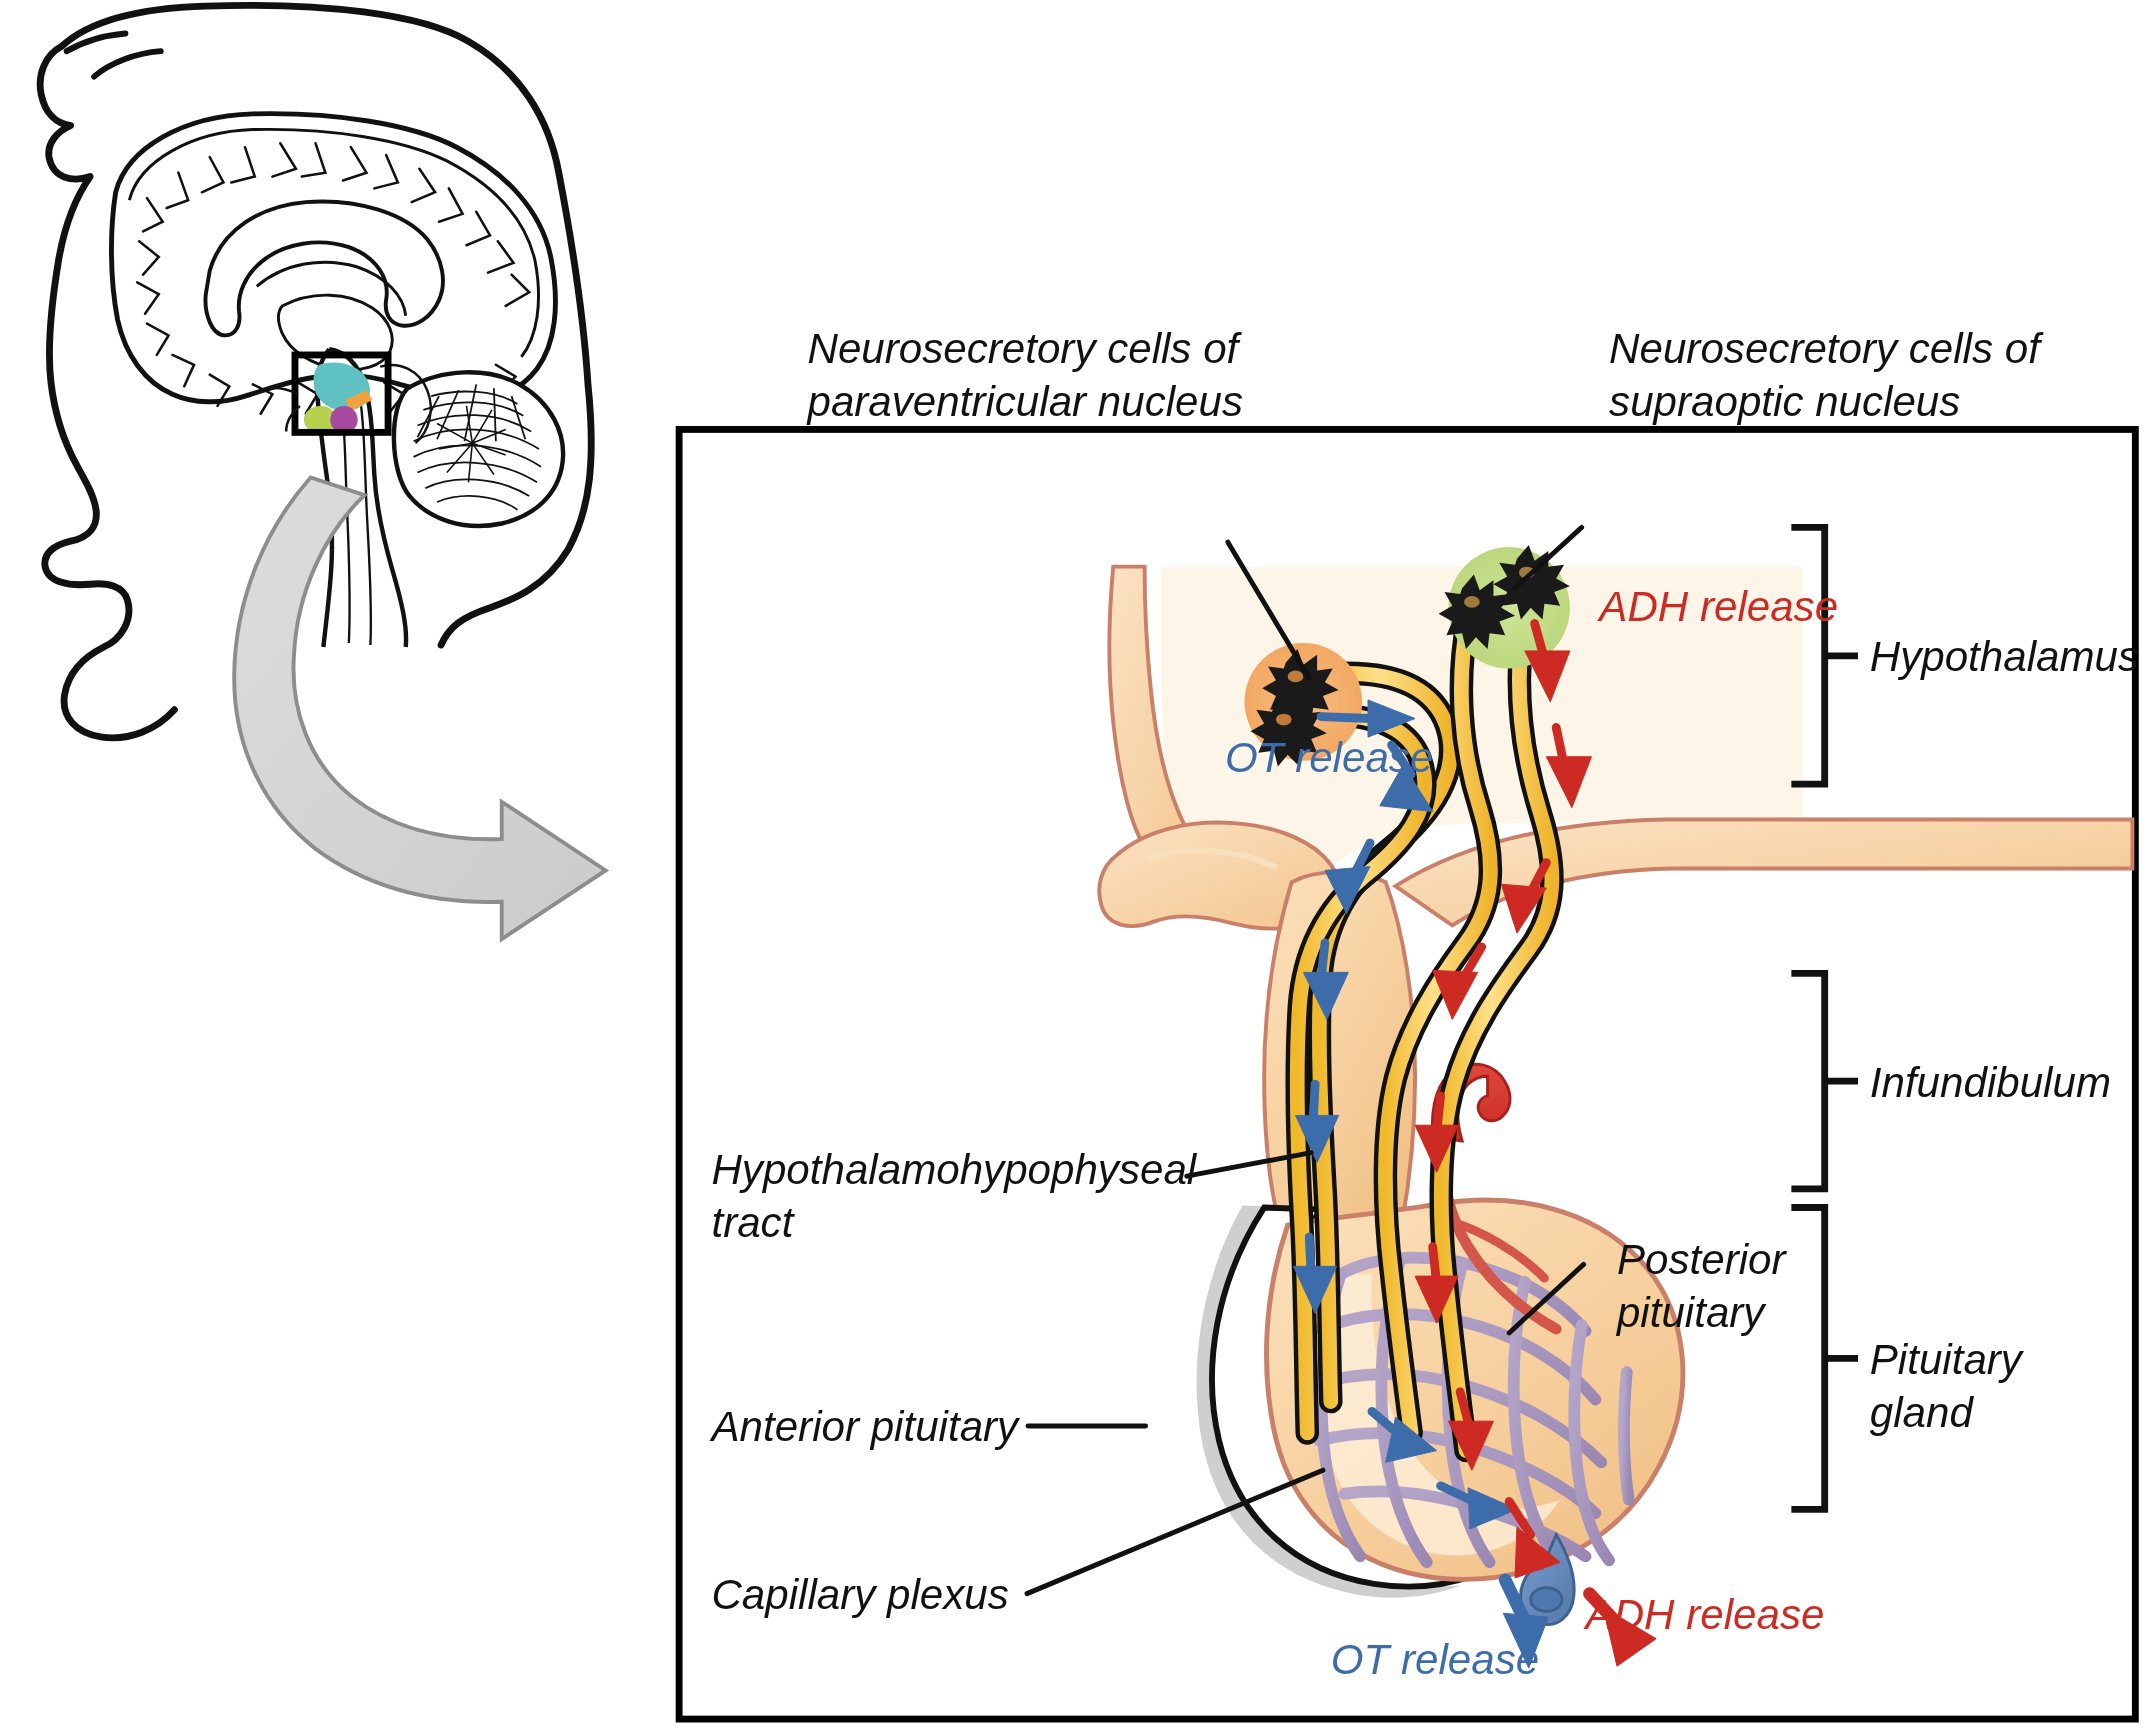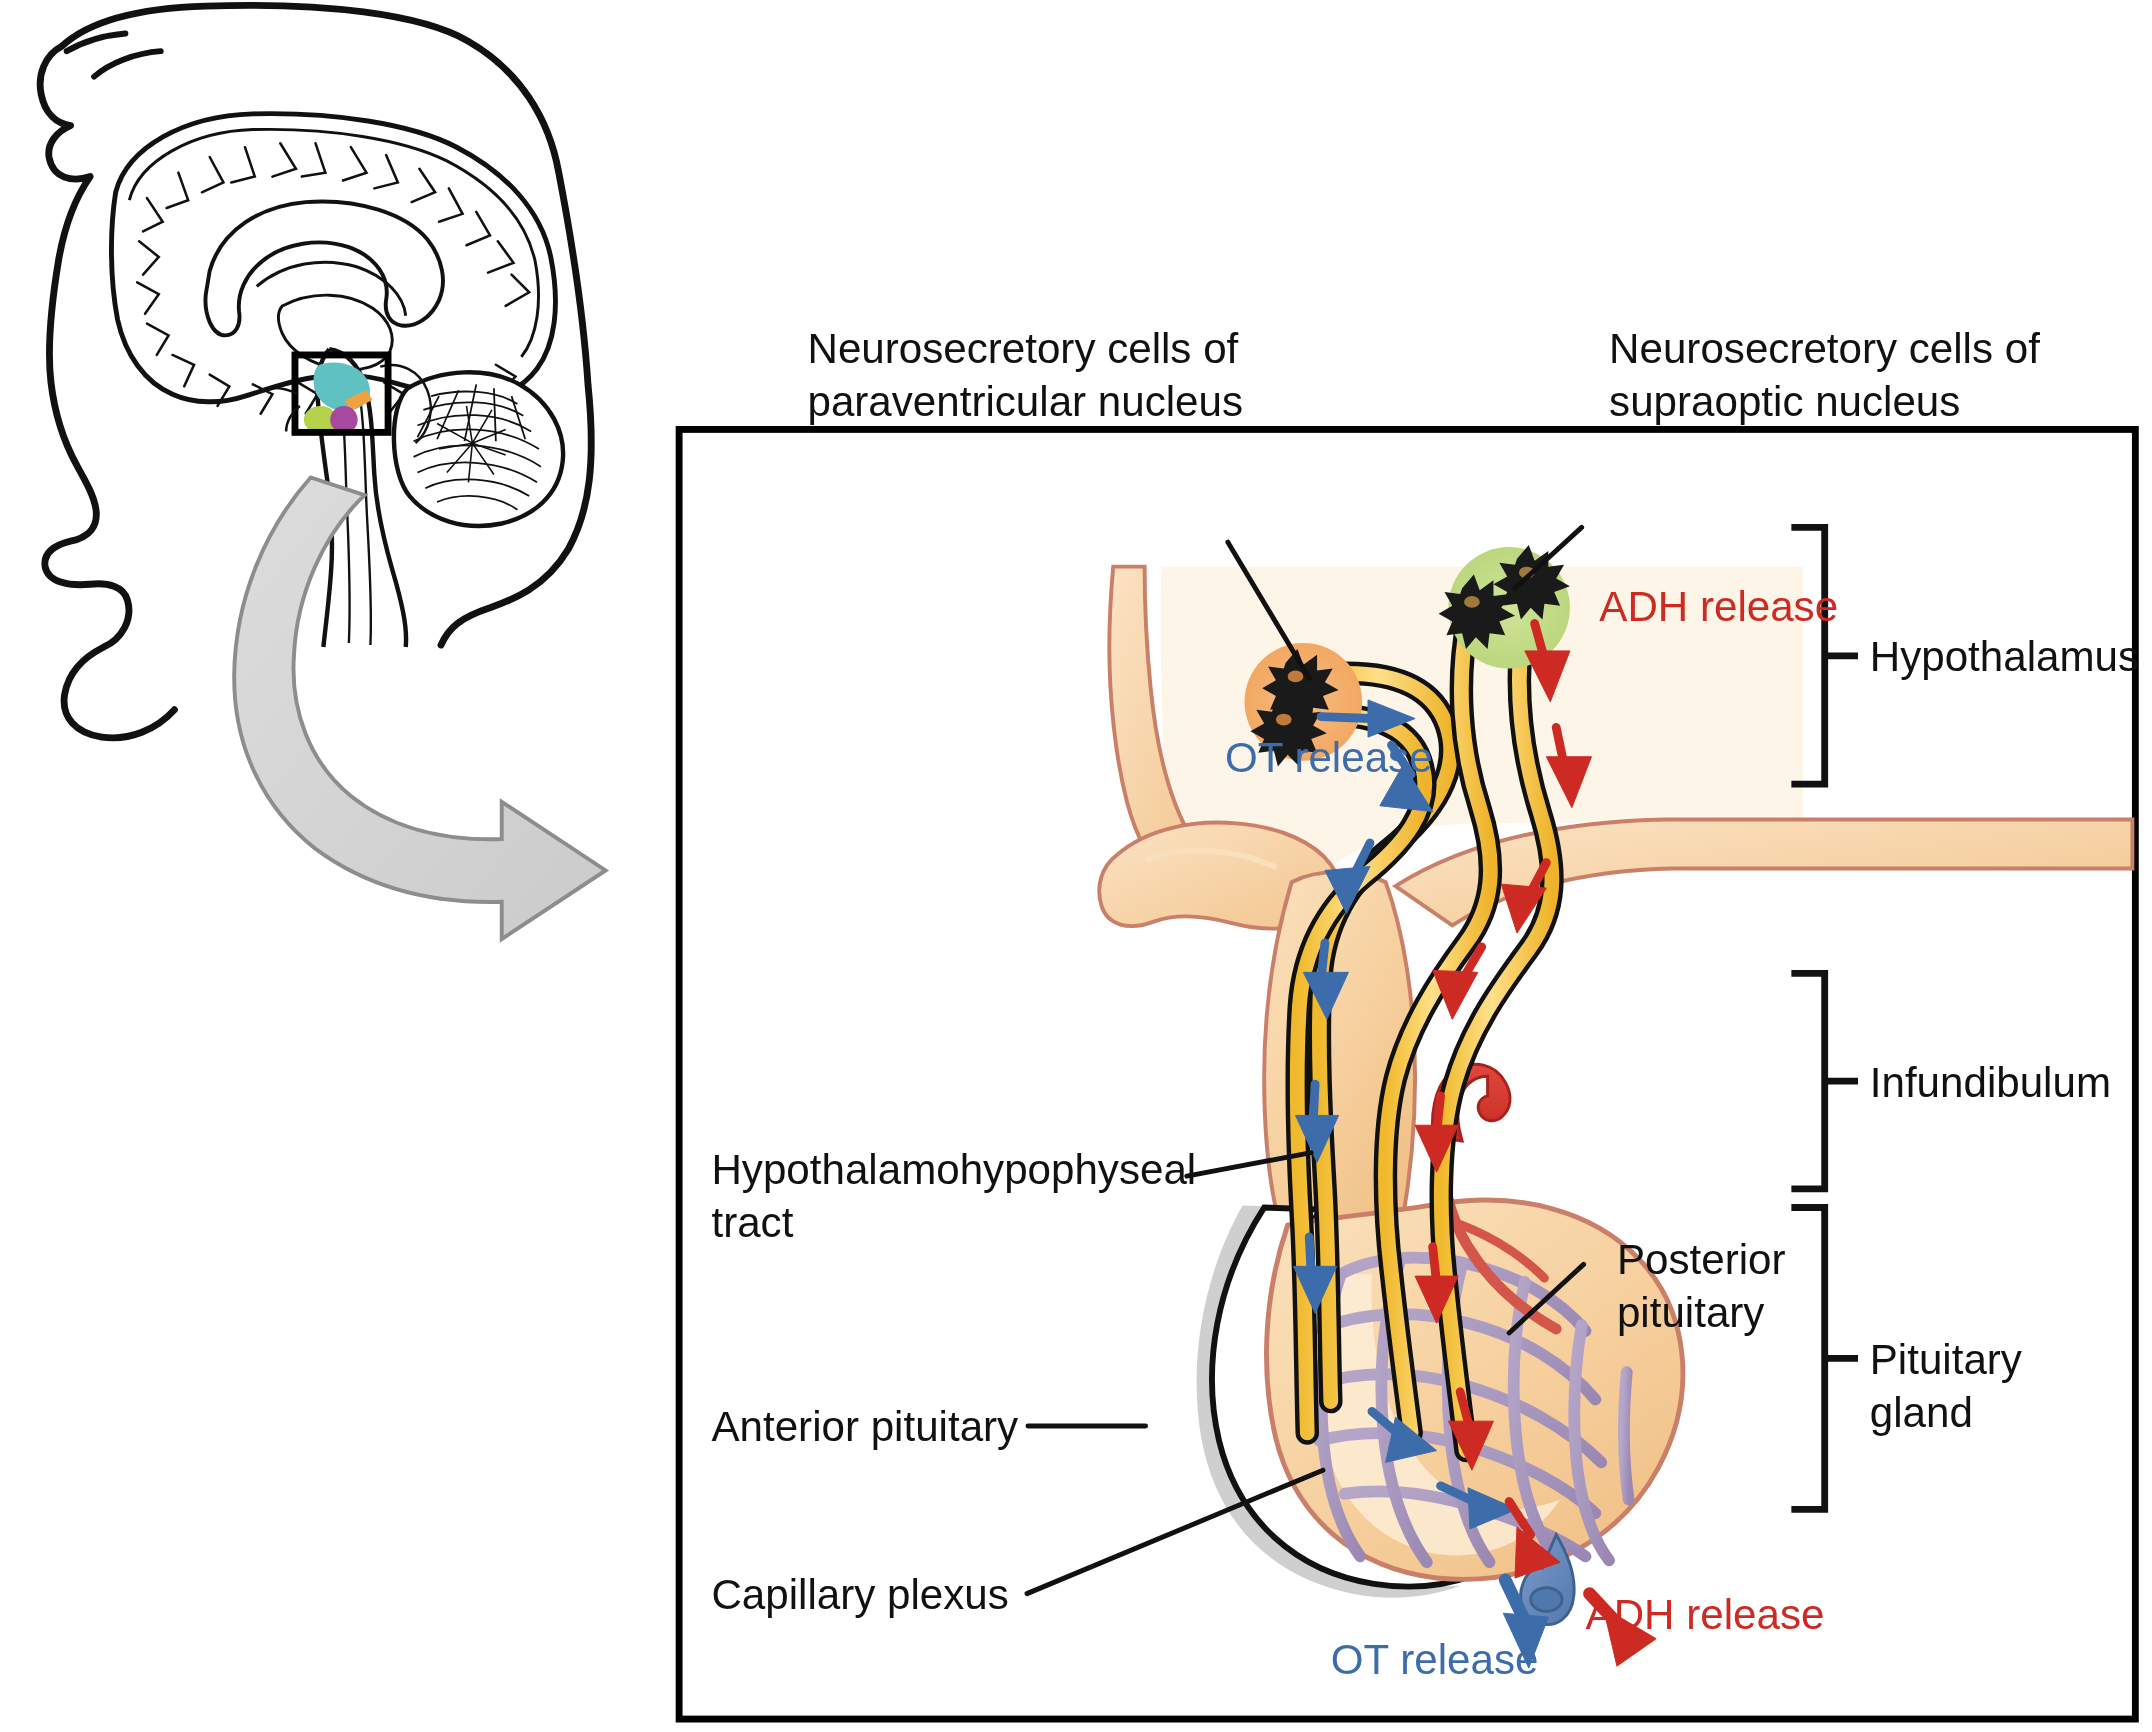--- a/index.html
+++ b/index.html
@@ -1,18 +1,18 @@
 <!DOCTYPE html>
 <html><head>
 <meta charset="utf-8">
 <style>
   html,body{margin:0;padding:0;background:#ffffff;}
   body{width:2152px;height:1733px;position:relative;overflow:hidden;
        font-family:"Liberation Sans", sans-serif;}
-  #root{position:absolute;inset:0;}
+  #root{position:absolute;inset:0;font-style:italic;}
   svg{display:block;}
   .lbl{font-family:"Liberation Sans", sans-serif;fill:#111111;}
   .lbl-red{fill:#cc2a22;}
   .lbl-blue{fill:#3d6cab;}
 </style>
 </head>
 <body>
 
 <div id="root">
 

